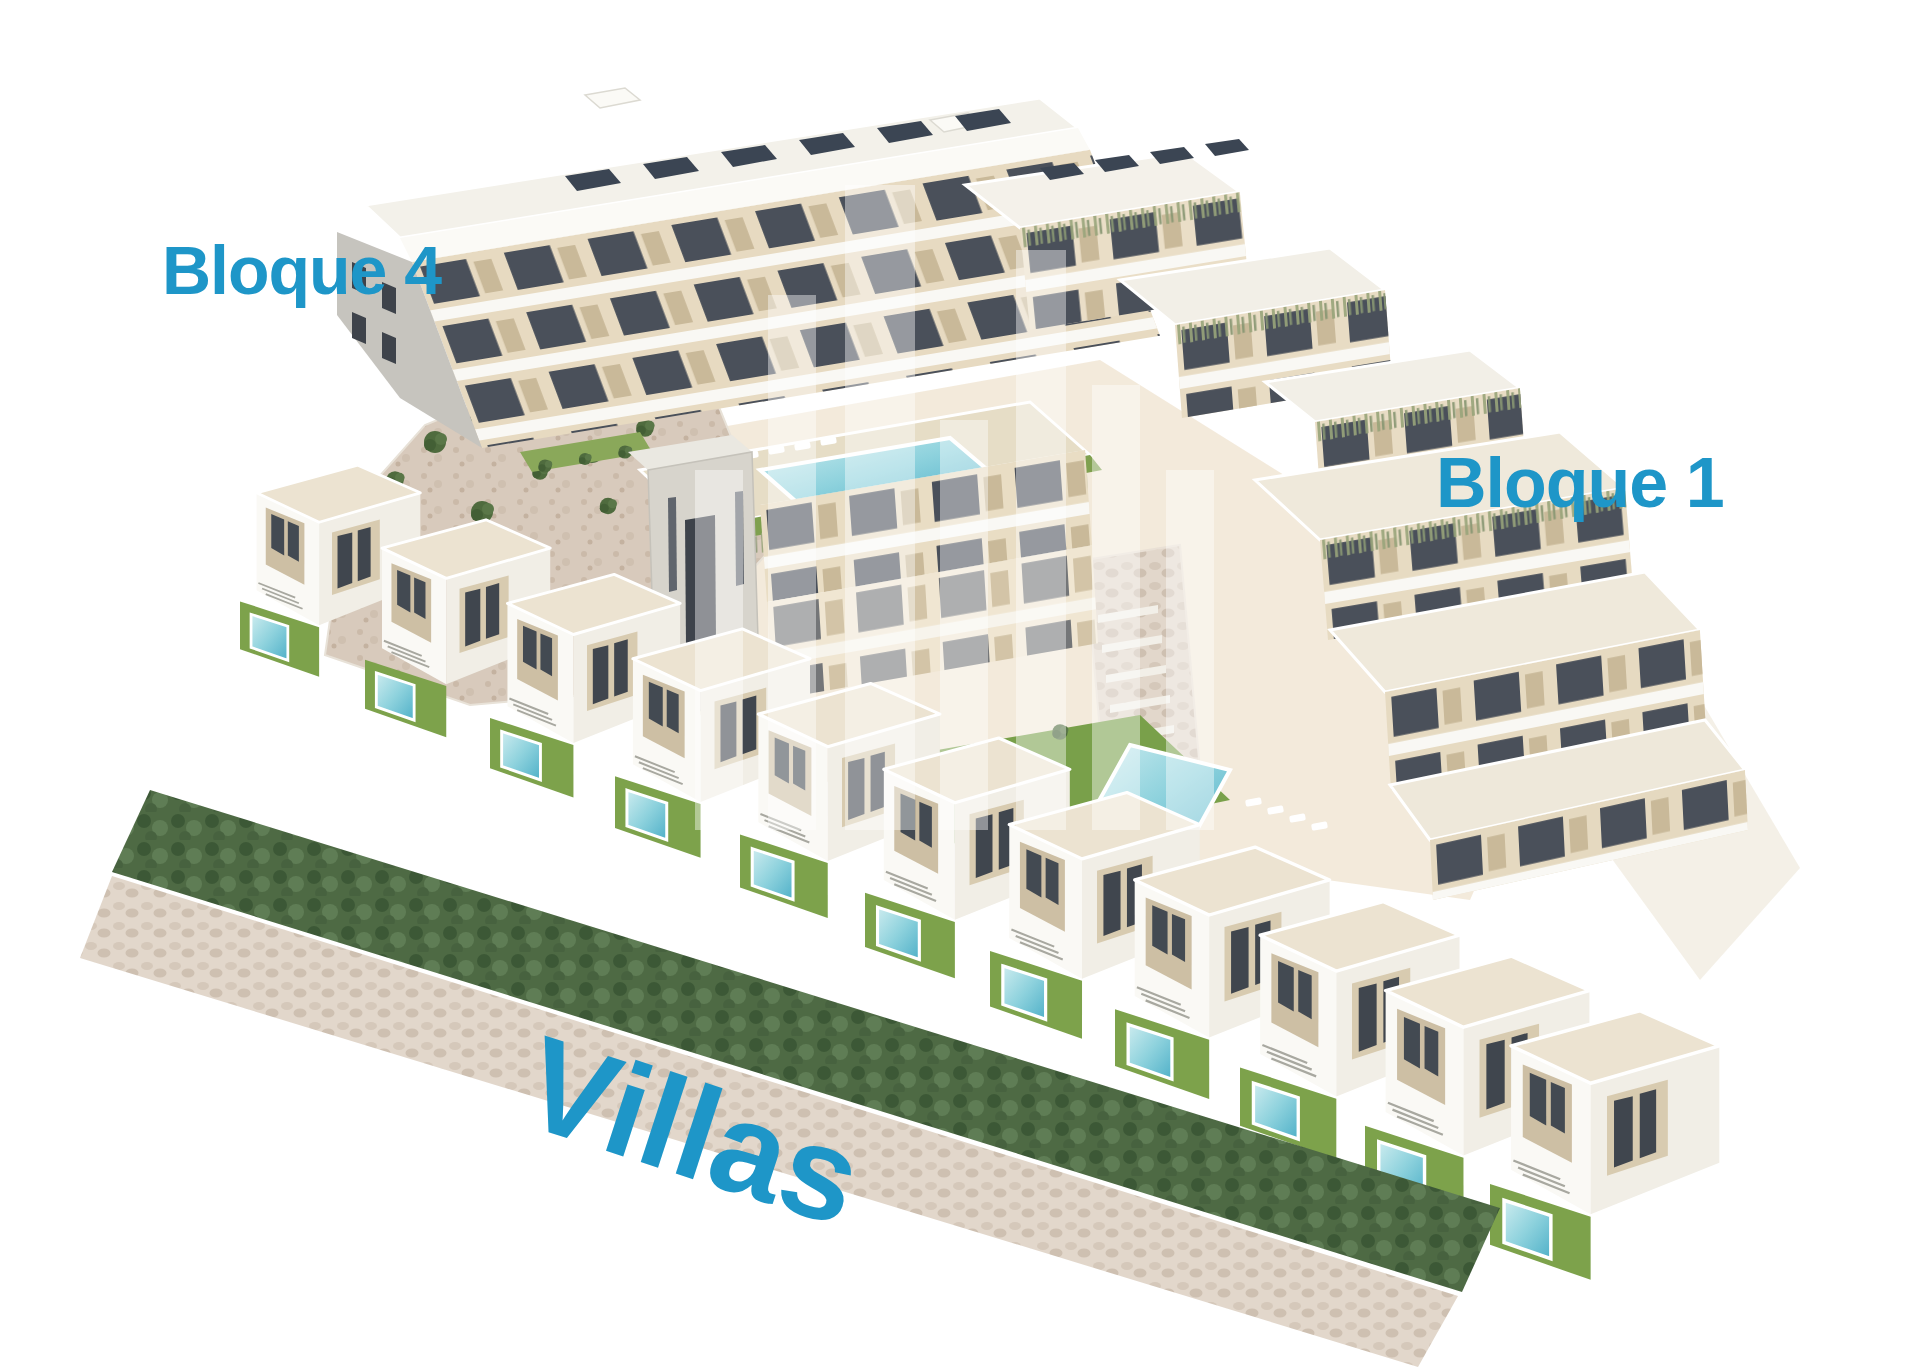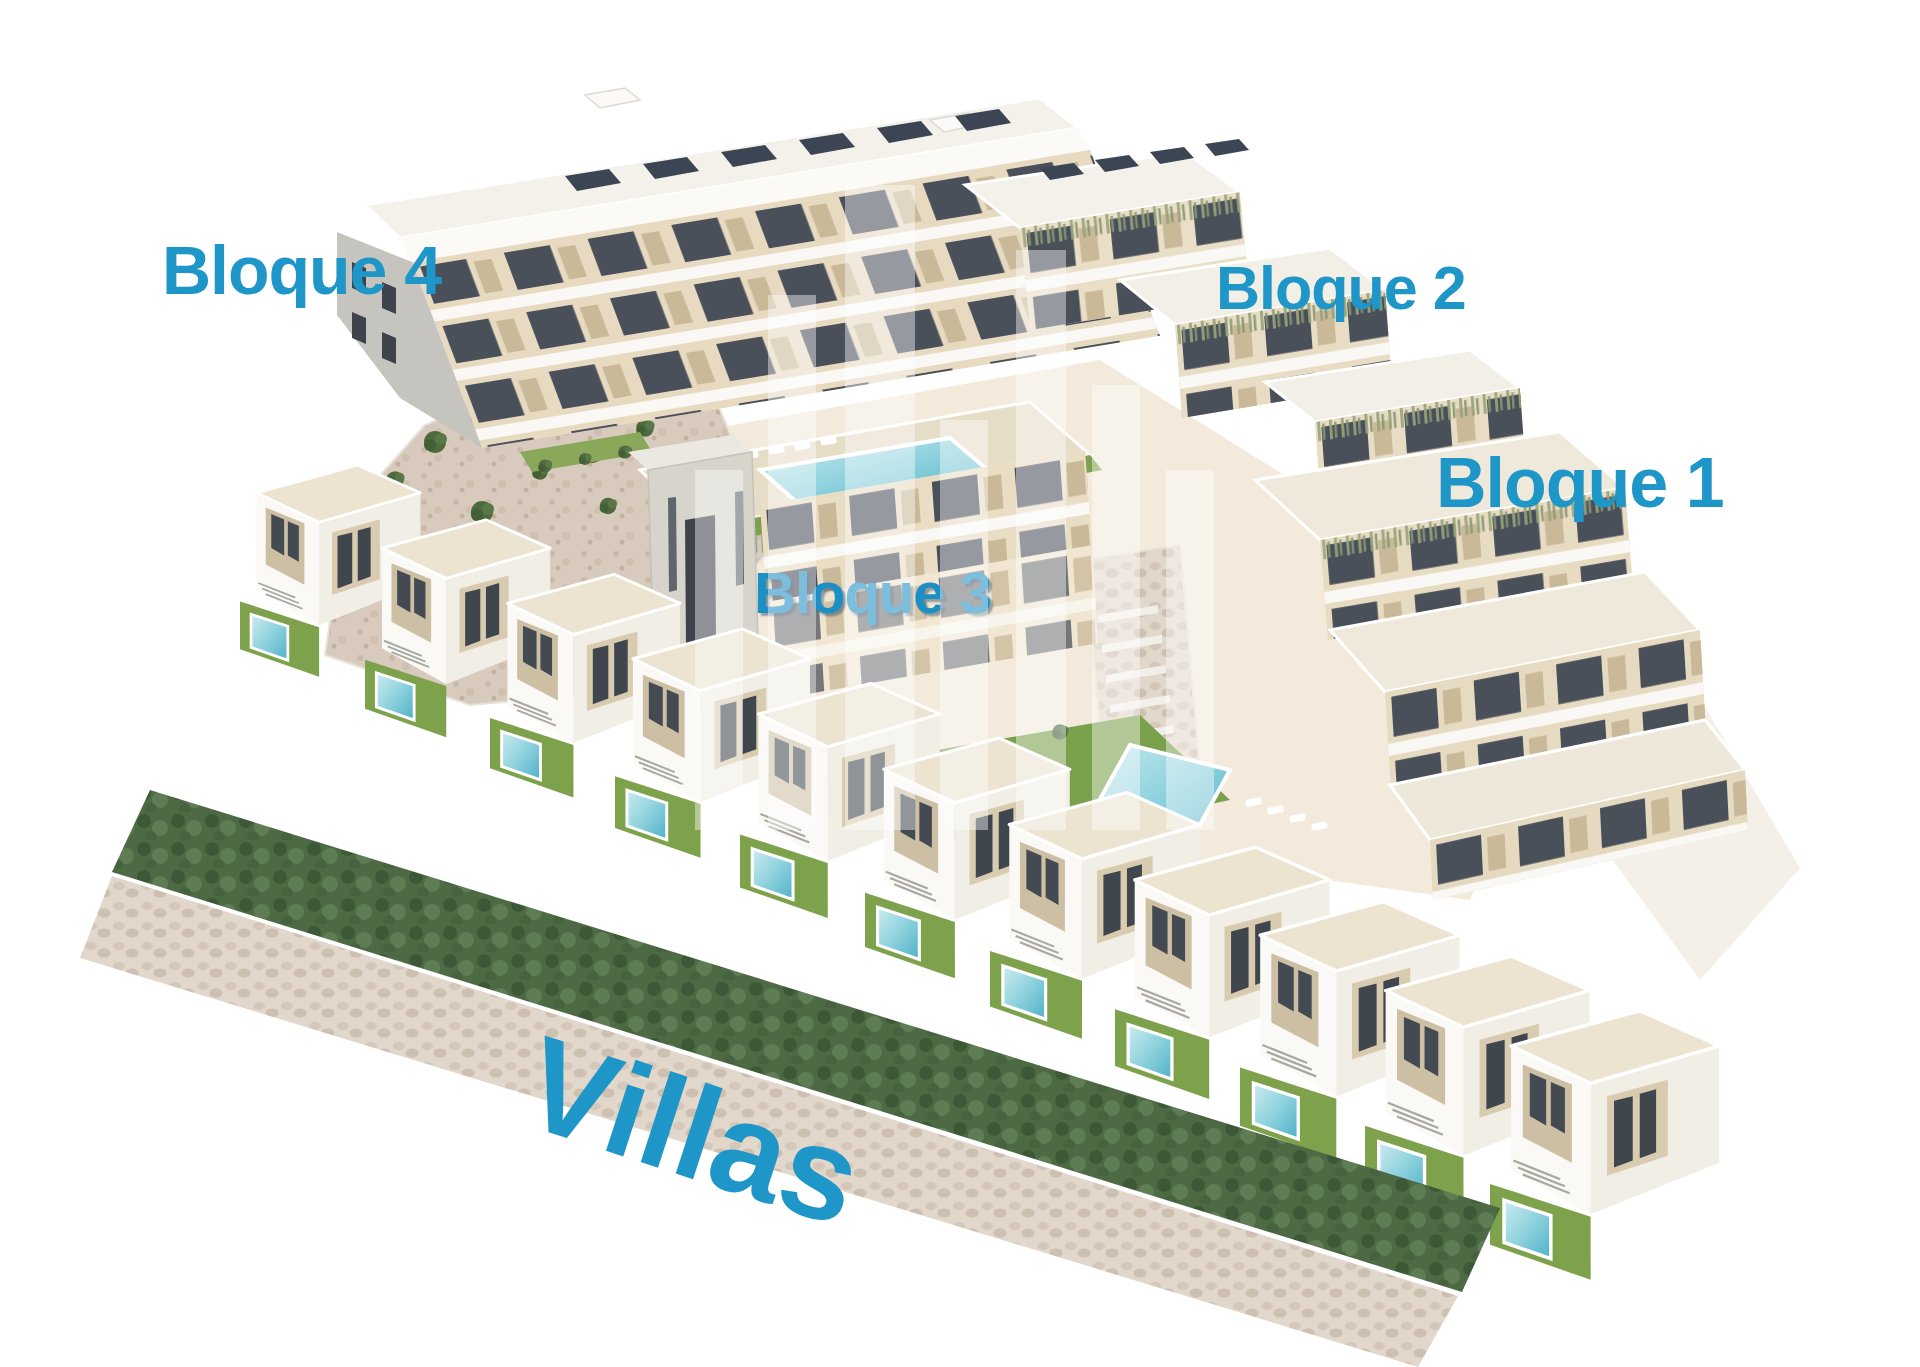--- a/index.html
+++ b/index.html
@@ -260,23 +260,21 @@
       <use href="#villa" transform="translate(1240,877) scale(1.12)"></use>
       <use href="#villa" transform="translate(1365,931) scale(1.145)"></use>
       <use href="#villa" transform="translate(1490,985) scale(1.17)"></use>
     </g>
 
     <polygon points="150,790 1500,1208 1462,1292 112,872" fill="url(#hedgep)"></polygon>
     <polygon points="112,876 1458,1296 1418,1367 80,958" fill="url(#stonep)"></polygon>
   </svg>
 
   <div class="label" id="label-bloque4">Bloque 4</div>
-  <div class="label" id="label-bloque2">Bloque 2</div>
   <div class="label" id="label-bloque1">Bloque 1</div>
-  <div class="label" id="label-bloque3">Bloque 3</div>
   <div class="label" id="label-villas">Villas</div>
 
   <div class="watermark">
     <div class="wm-bar" style="left:695px;top:470px;width:48px;height:360px;"></div>
     <div class="wm-bar" style="left:768px;top:295px;width:48px;height:535px;"></div>
     <div class="wm-bar" style="left:845px;top:185px;width:70px;height:645px;"></div>
     <div class="wm-bar" style="left:940px;top:420px;width:48px;height:410px;"></div>
     <div class="wm-bar" style="left:1016px;top:250px;width:50px;height:580px;"></div>
     <div class="wm-bar" style="left:1092px;top:385px;width:48px;height:445px;"></div>
     <div class="wm-bar" style="left:1166px;top:470px;width:48px;height:360px;"></div>

